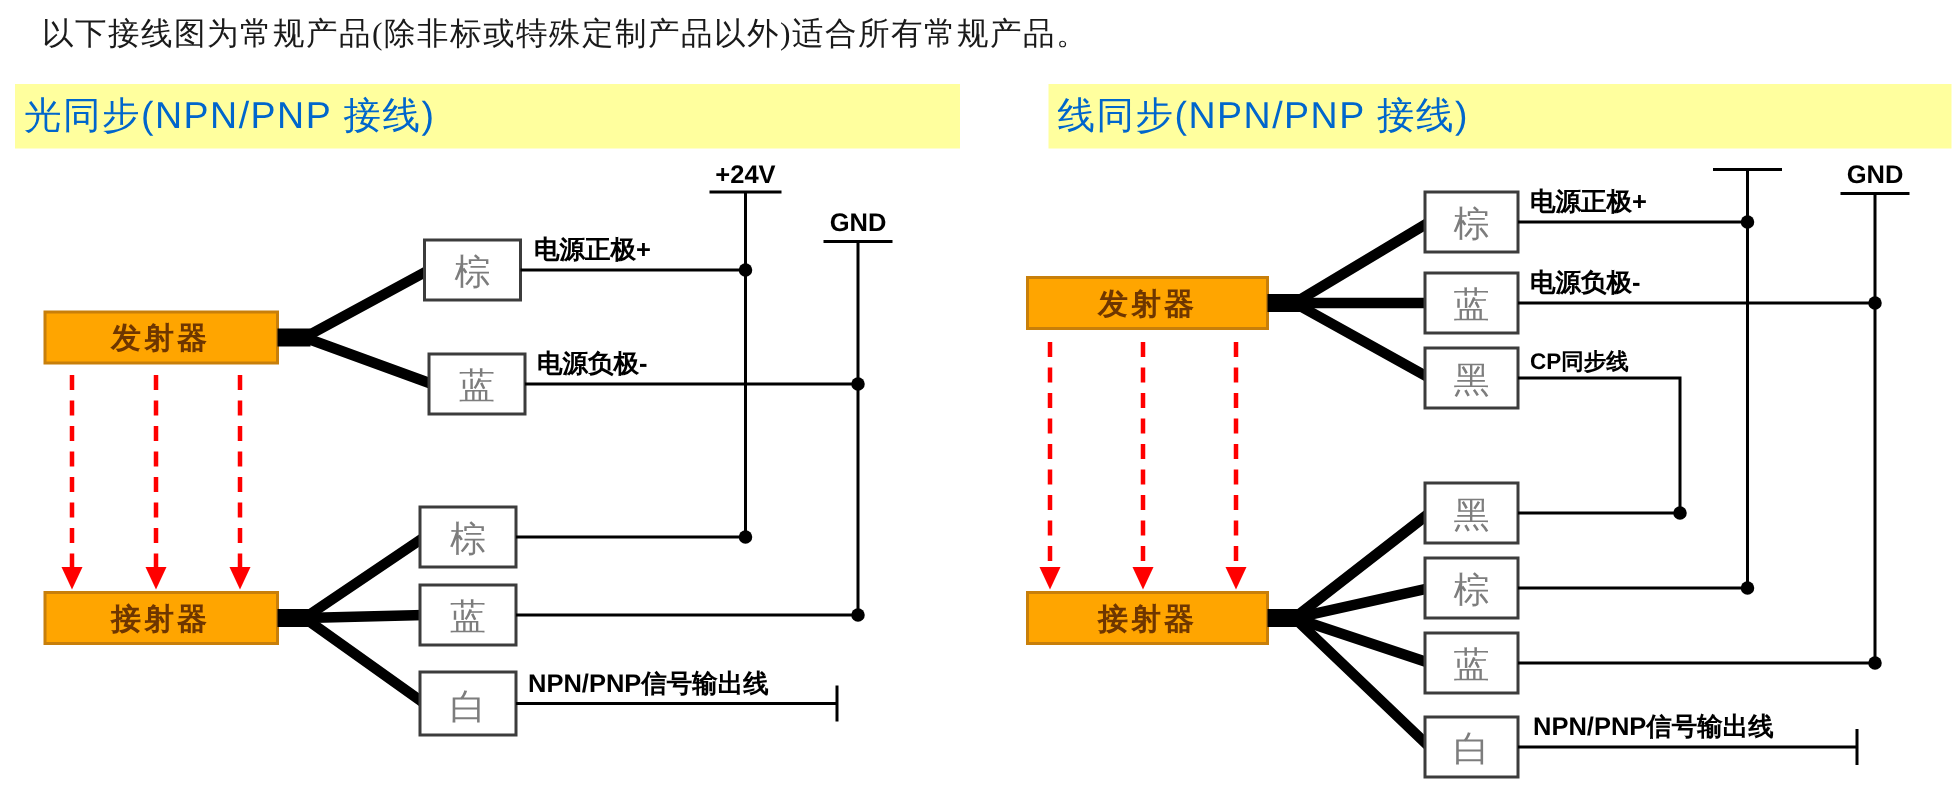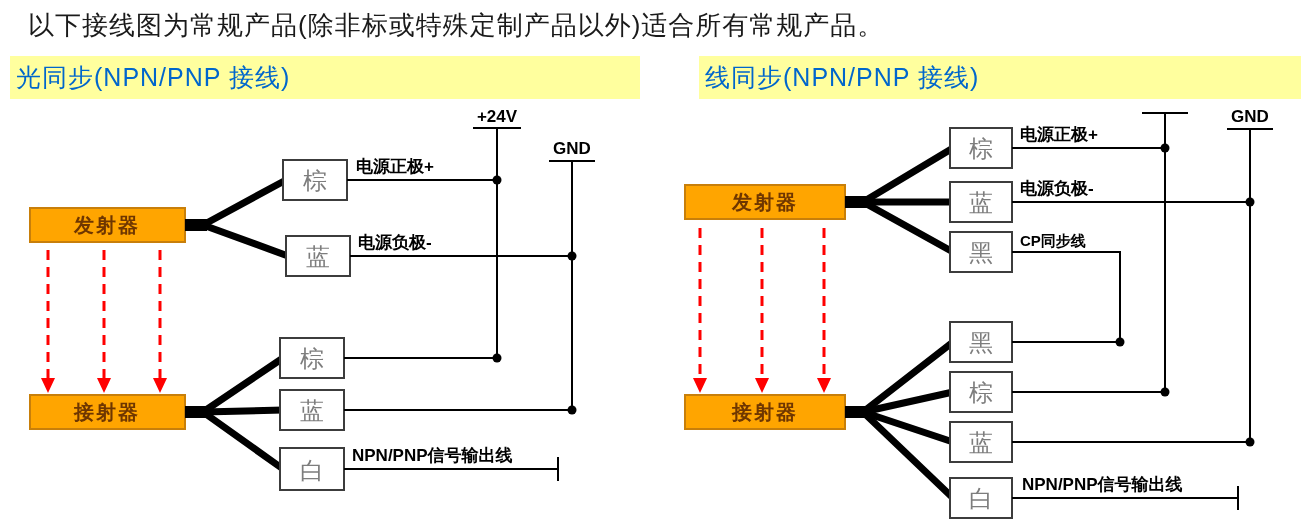--- a/index.html
+++ b/index.html
@@ -1,18 +1,18 @@
 <!DOCTYPE html>
 <html><head>
 <meta charset="utf-8">
 <style>
   html,body{margin:0;padding:0;}
   body{background:#ffffff;font-family:"Liberation Sans",sans-serif;}
   .page{position:relative;width:1301px;height:525px;background:#ffffff;overflow:hidden;}
-  .intro{position:absolute;left:28px;top:8px;font-size:26px;color:#1a1a1a;letter-spacing:1px;white-space:nowrap;}
+  .intro{position:absolute;left:28px;top:8px;font-size:21px;color:#1a1a1a;letter-spacing:1px;white-space:nowrap;font-family:Liberation Serif, serif;}
   .panel-header{position:absolute;top:56px;height:43px;background:#ffff9e;color:#0066cc;
     font-size:25px;line-height:43px;padding-left:6px;box-sizing:border-box;letter-spacing:1px;}
   .panel-header.left{left:10px;width:630px;}
   .panel-header.right{left:699px;width:688px;}
   svg.diagram{position:absolute;top:100px;}
   svg.diagram.left{left:0;}
   svg.diagram.right{left:650px;}
   svg text{font-family:"Liberation Sans",sans-serif;}
   .wire{stroke:#000;stroke-width:2;fill:none;}
   .wire-thick{stroke:#000;stroke-width:7;fill:none;stroke-linecap:round;}

